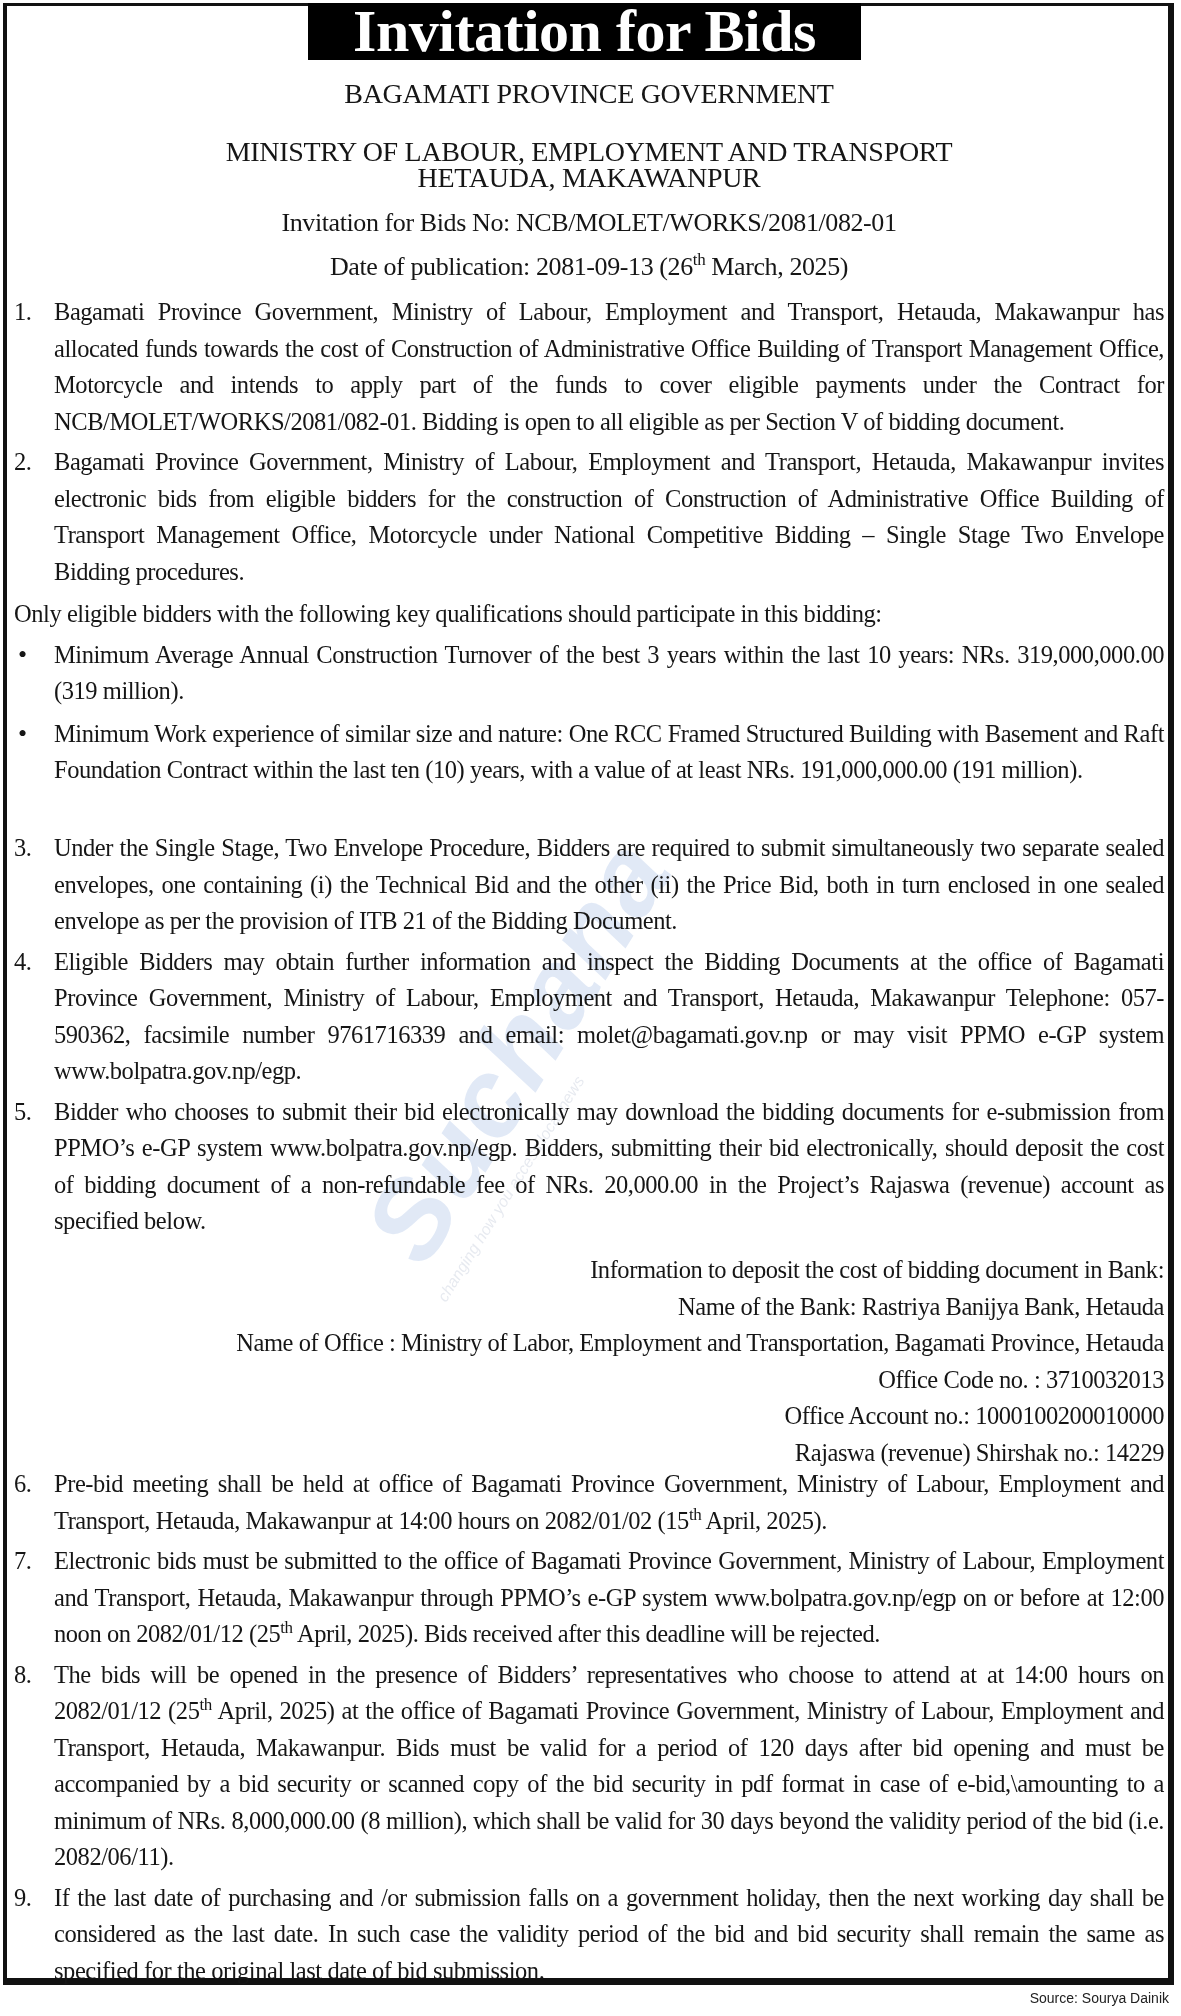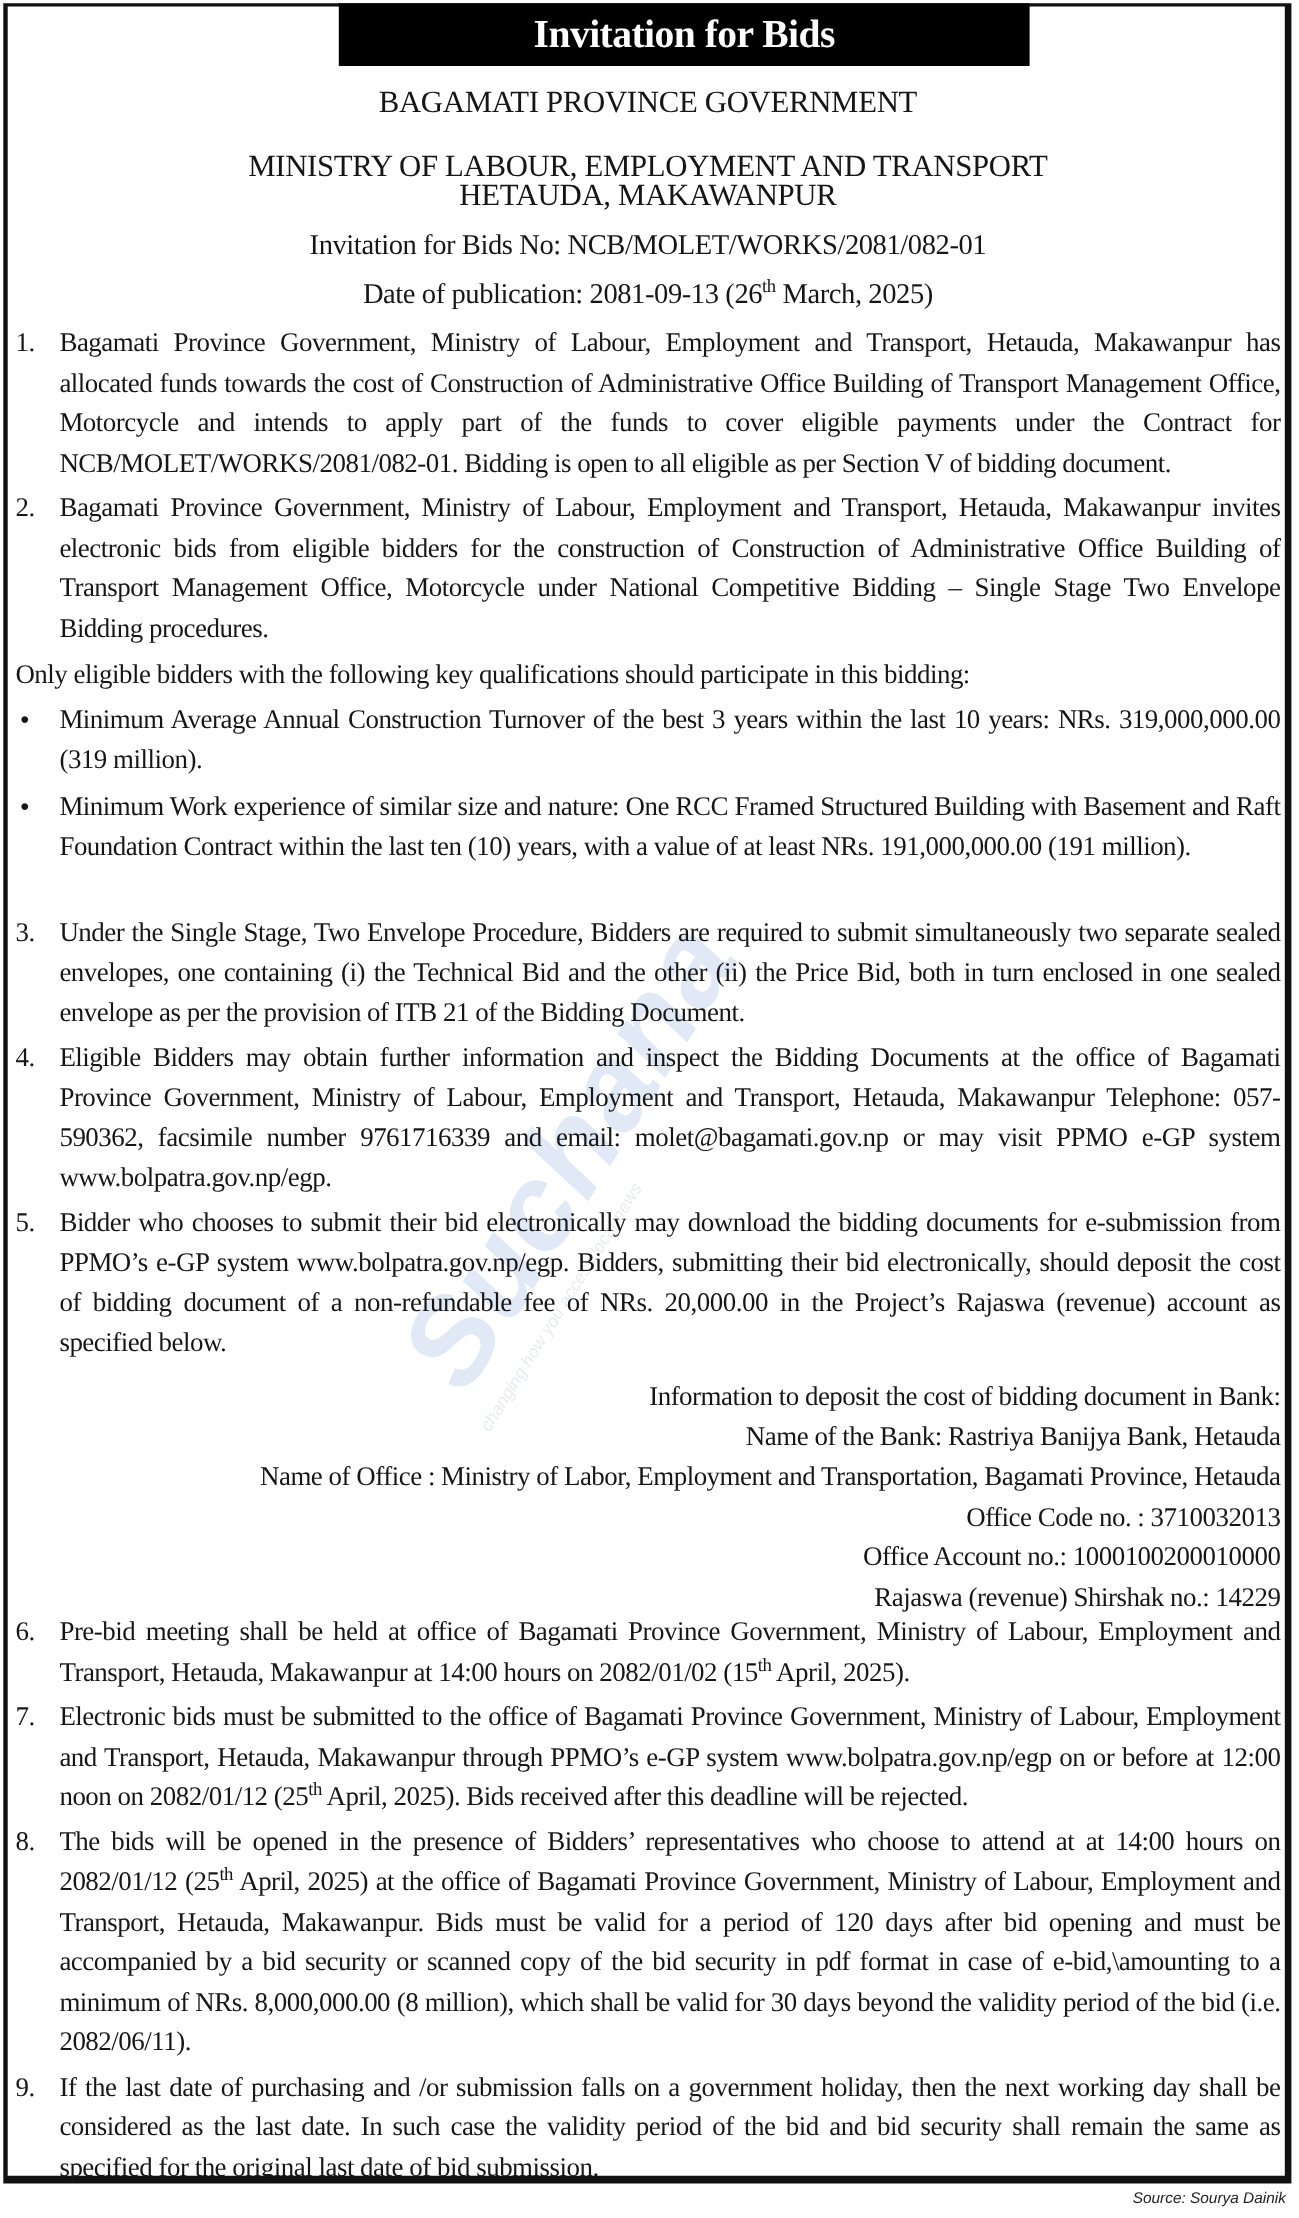--- a/index.html
+++ b/index.html
@@ -21,39 +21,39 @@
     pointer-events: none; z-index: 0; white-space: nowrap;
   }
   .watermark-tag {
     position: absolute; left: 380px; top: 1180px;
     transform: rotate(-58deg);
     color: rgba(120,140,170,0.18); font-family: "Liberation Sans", sans-serif;
     font-style: italic; font-size: 16px; white-space: nowrap; pointer-events: none;
   }
   .content { position: absolute; left: 14px; top: 0; width: 1150px; z-index: 1; }
   .title-bar {
-    position: absolute; left: 308px; top: 3px; width: 628px; height: 57px;
+    position: absolute; left: 308px; top: 3px; width: 553px; height: 57px;
     background: #000; color: #fff; text-align: center;
-    font-weight: bold; font-size: 36px; line-height: 57px;
+    font-weight: bold; font-size: 60px; line-height: 57px;
     letter-spacing: -0.5px;
   }
   .head {
     position: absolute; left: 0; width: 1150px; text-align: center;
   }
   .h1 { font-weight: normal; font-size: 28px; letter-spacing: -0.3px; }
   .h2 { font-size: 26px; letter-spacing: -0.4px; }
   .block { position: absolute; left: 0; width: 1150px; font-size: 24.5px; line-height: 36.5px; letter-spacing: -0.45px; }
   .item { position: relative; padding-left: 40px; text-align: justify; text-align-last: left; }
   .item .num { position: absolute; left: 0; top: 0; }
   .bullet { position: absolute; left: 4px; top: 0; font-size: 26px; }
   .plain { padding-left: 0; }
   sup { font-size: 17px; line-height: 0; vertical-align: super; }
   .source {
     position: absolute; right: 12px; top: 1990px;
-    font-family: "Liberation Sans", sans-serif; font-style: italic; font-size: 14px; color: #222;
+    font-family: "Liberation Sans", sans-serif; font-size: 14px; color: #222;
   }
 </style>
 </head>
 <body>
 
 <div class="frame"></div>
 
 <div class="watermark">Suchana</div>
 <div class="watermark-tag">changing how you access local news</div>
 

